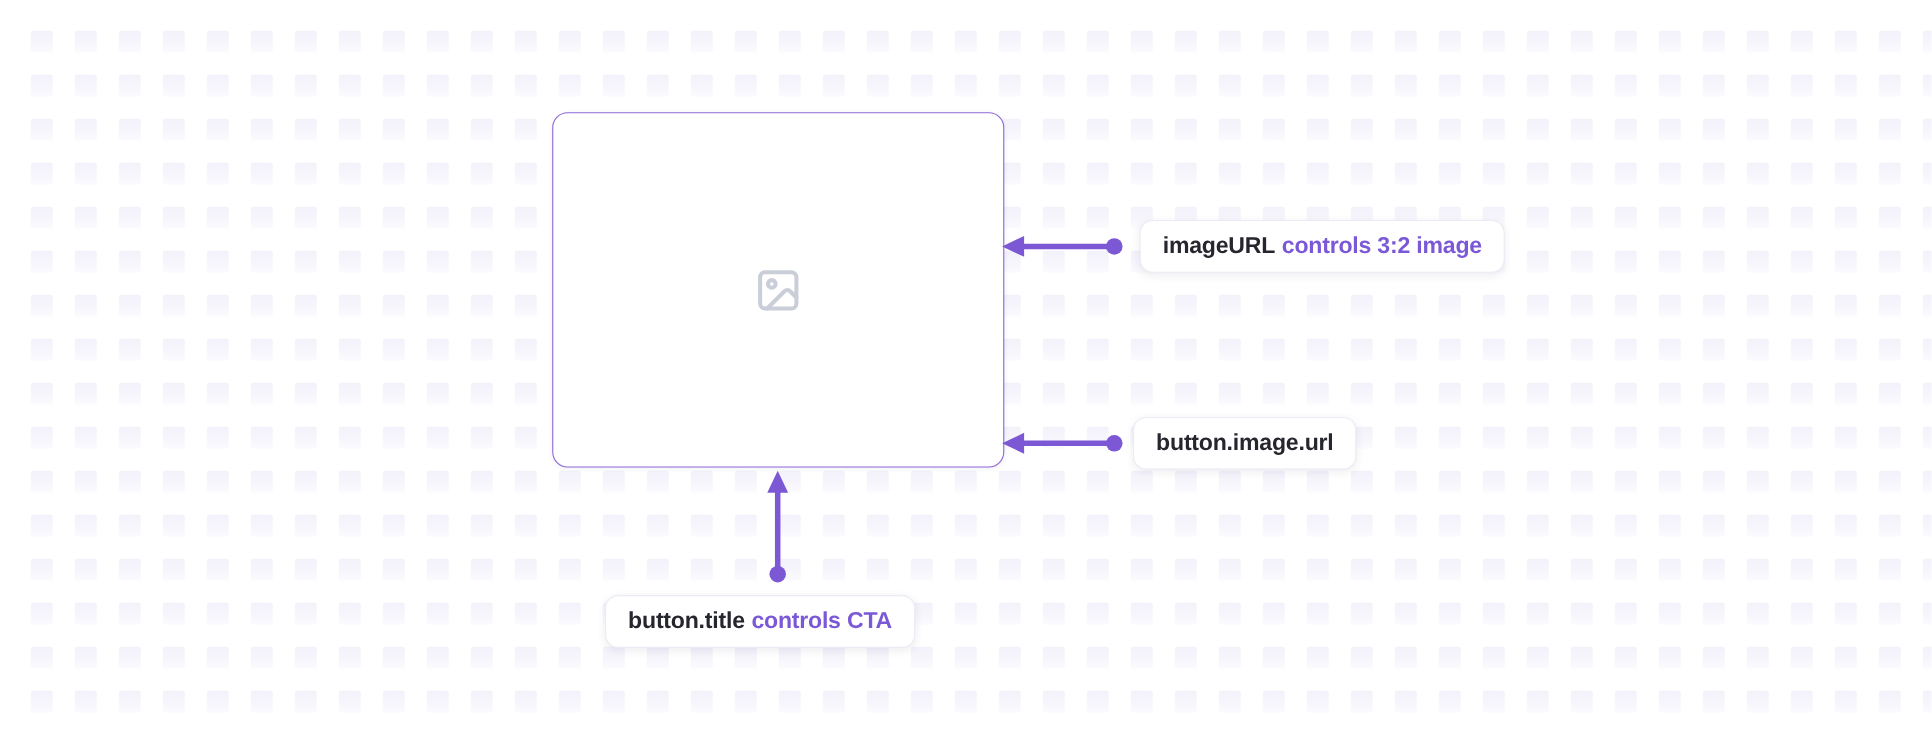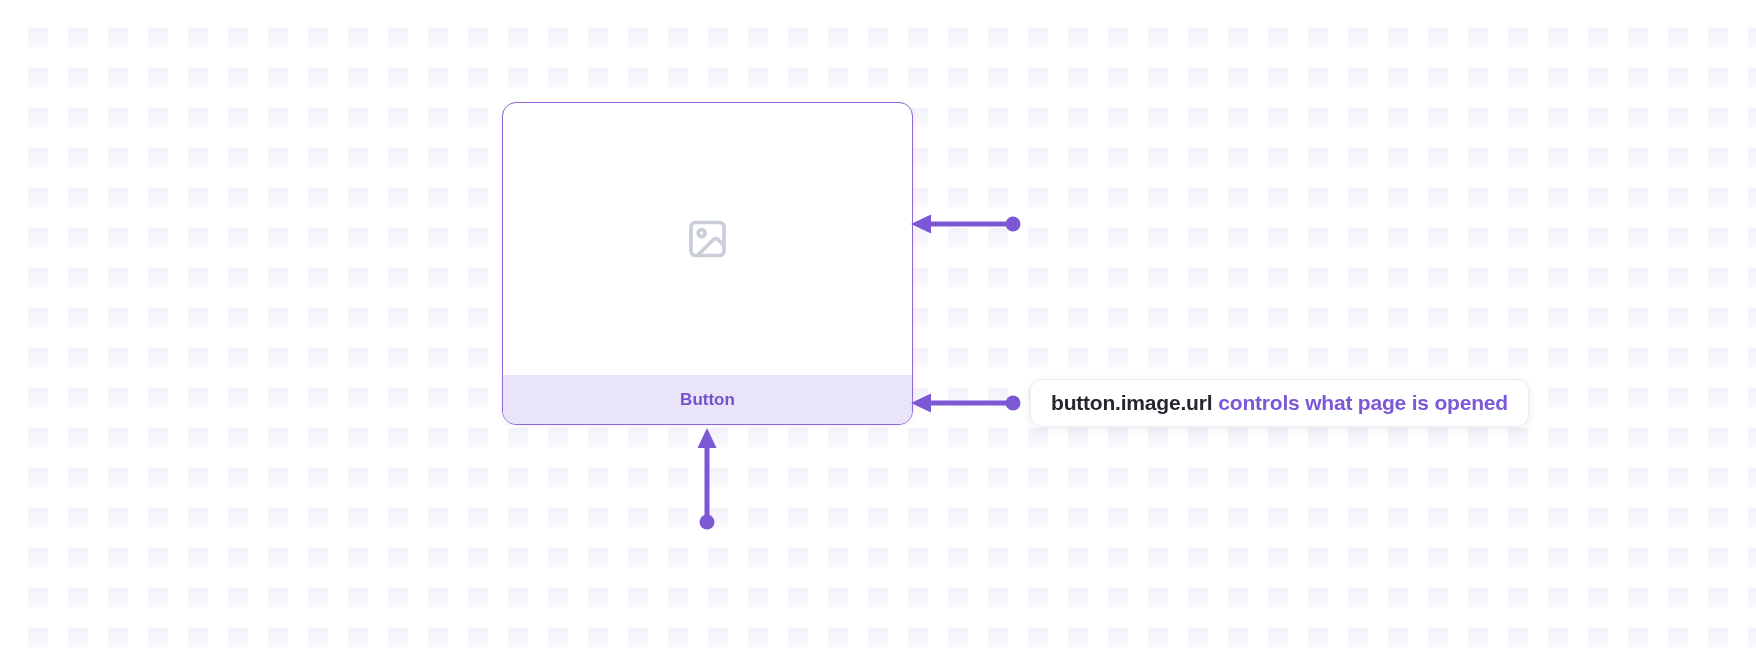--- a/index.html
+++ b/index.html
@@ -798,43 +798,47 @@
     </div>
 
   <div class="card">
     <div class="card-image">
       <svg width="47" height="44" viewBox="0 0 24 24" fill="none" stroke="#c9ced8" stroke-width="2" stroke-linecap="round" stroke-linejoin="round">
         <rect x="3" y="3" width="18" height="18" rx="2.5"></rect>
         <circle cx="8.8" cy="8.8" r="1.9"></circle>
         <path d="M21 15.5l-3.1-3.1a2 2 0 0 0-2.8 0L6.5 21"></path>
       </svg>
     </div>
-    <div class="card-button">
-      <span>Button</span>
-    </div>
   </div>
 
   <svg class="arrow arrow-1" width="114" height="28" viewBox="0 0 114 28">
     <line x1="21" y1="14" x2="105" y2="14" stroke="#7c58d4" stroke-width="5" stroke-linecap="round"></line>
     <polygon points="3,14 23,4.5 23,23.5" fill="#7c58d4"></polygon>
     <circle cx="105" cy="14" r="7.5" fill="#7c58d4"></circle>
   </svg>
 
   <svg class="arrow arrow-2" width="114" height="28" viewBox="0 0 114 28">
     <line x1="21" y1="14" x2="105" y2="14" stroke="#7c58d4" stroke-width="5" stroke-linecap="round"></line>
     <polygon points="3,14 23,4.5 23,23.5" fill="#7c58d4"></polygon>
     <circle cx="105" cy="14" r="7.5" fill="#7c58d4"></circle>
   </svg>
 
   <svg class="arrow arrow-3" width="28" height="104" viewBox="0 0 28 104">
     <line x1="14" y1="20" x2="14" y2="96" stroke="#7c58d4" stroke-width="5" stroke-linecap="round"></line>
     <polygon points="14,2 4.5,22 23.5,22" fill="#7c58d4"></polygon>
     <circle cx="14" cy="96" r="7.5" fill="#7c58d4"></circle>
   </svg>
 
+  <div class="pill pill-1">
+    <span class="k">imageURL</span>
+    <span class="d">controls 3:2 image</span>
+  </div>
 
   <div class="pill pill-2">
     <span class="k">button.image.url</span>
-    <span class="d">controls what page is opened</span>
   </div>
 
+  <div class="pill pill-3">
+    <span class="k">button.title</span>
+    <span class="d">controls CTA</span>
+  </div>
 
 </div>
 
 </body></html>

